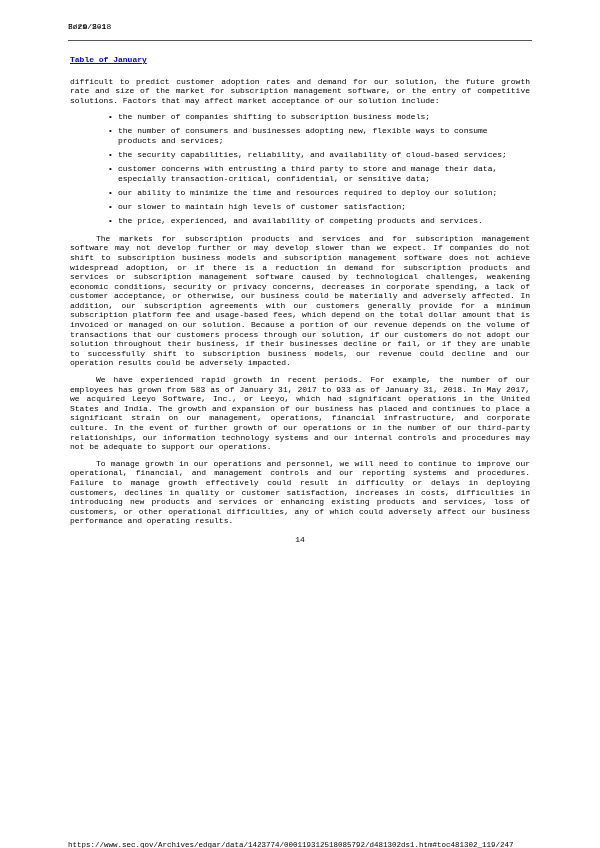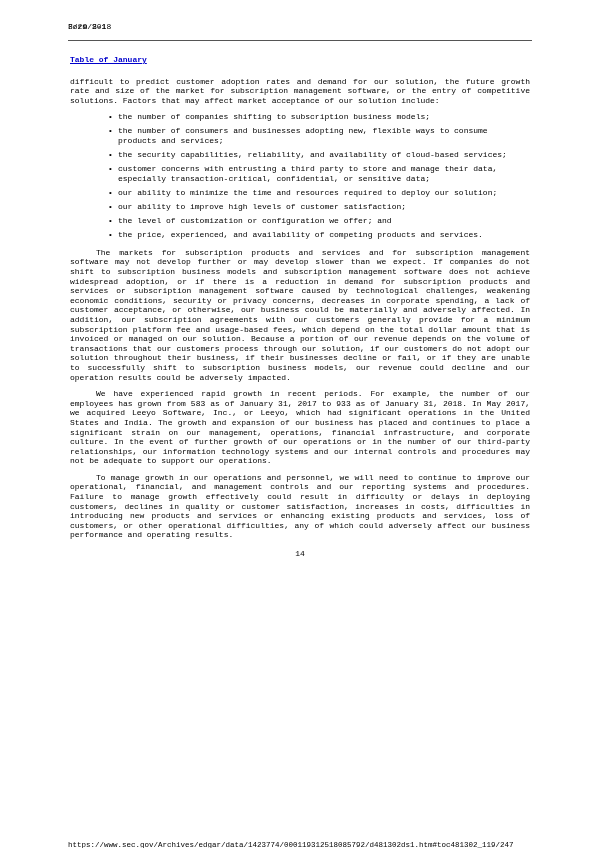--- a/index.html
+++ b/index.html
@@ -102,22 +102,21 @@
     <a class="toc-link">Table of January</a>
 
     <p class="para">difficult to predict customer adoption rates and demand for our solution, the future growth rate and size of the market for subscription management software, or the entry of competitive solutions. Factors that may affect market acceptance of our solution include:</p>
 
     <ul class="bullet-list">
       <li>the number of companies shifting to subscription business models;</li>
       <li>the number of consumers and businesses adopting new, flexible ways to consume products and services;</li>
       <li>the security capabilities, reliability, and availability of cloud-based services;</li>
       <li>customer concerns with entrusting a third party to store and manage their data, especially transaction-critical, confidential, or sensitive data;</li>
       <li>our ability to minimize the time and resources required to deploy our solution;</li>
-      <li>our ability to improve high levels of customer satisfaction;</li>
-      <li>the level of customization or configuration we offer; and</li>
+      <li>our slower to maintain high levels of customer satisfaction;</li>
       <li>the price, experienced, and availability of competing products and services.</li>
     </ul>
 
     <p class="para indented">The markets for subscription products and services and for subscription management software may not develop further or may develop slower than we expect. If companies do not shift to subscription business models and subscription management software does not achieve widespread adoption, or if there is a reduction in demand for subscription products and services or subscription management software caused by technological challenges, weakening economic conditions, security or privacy concerns, decreases in corporate spending, a lack of customer acceptance, or otherwise, our business could be materially and adversely affected. In addition, our subscription agreements with our customers generally provide for a minimum subscription platform fee and usage-based fees, which depend on the total dollar amount that is invoiced or managed on our solution. Because a portion of our revenue depends on the volume of transactions that our customers process through our solution, if our customers do not adopt our solution throughout their business, if their businesses decline or fail, or if they are unable to successfully shift to subscription business models, our revenue could decline and our operation results could be adversely impacted.</p>
 
 
     <p class="para indented">We have experienced rapid growth in recent periods. For example, the number of our employees has grown from 583 as of January 31, 2017 to 933 as of January 31, 2018. In May 2017, we acquired Leeyo Software, Inc., or Leeyo, which had significant operations in the United States and India. The growth and expansion of our business has placed and continues to place a significant strain on our management, operations, financial infrastructure, and corporate culture. In the event of further growth of our operations or in the number of our third-party relationships, our information technology systems and our internal controls and procedures may not be adequate to support our operations.</p>
 
     <p class="para indented">To manage growth in our operations and personnel, we will need to continue to improve our operational, financial, and management controls and our reporting systems and procedures. Failure to manage growth effectively could result in difficulty or delays in deploying customers, declines in quality or customer satisfaction, increases in costs, difficulties in introducing new products and services or enhancing existing products and services, loss of customers, or other operational difficulties, any of which could adversely affect our business performance and operating results.</p>
 

